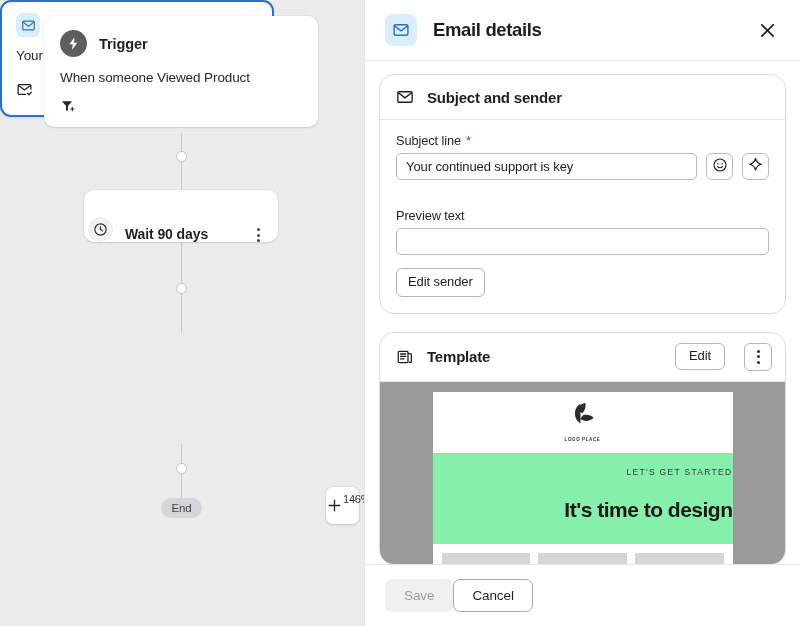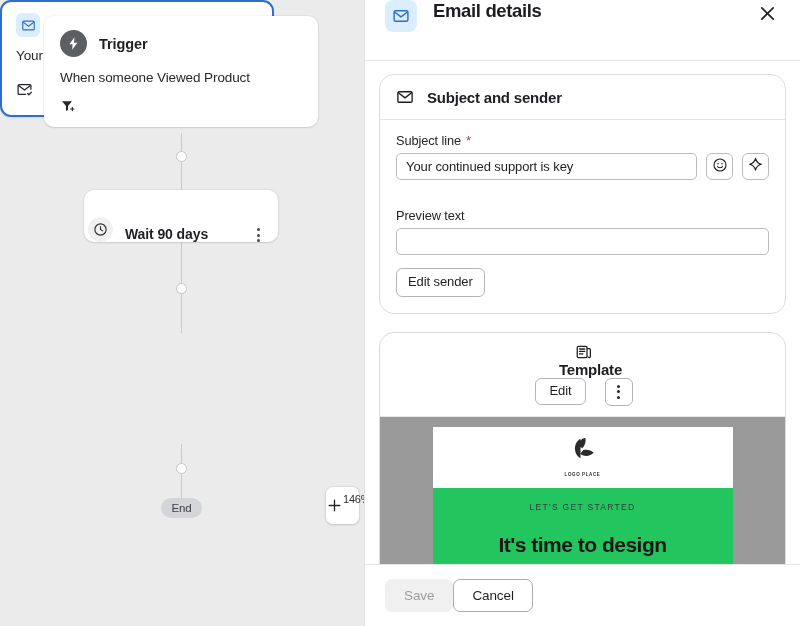--- a/index.html
+++ b/index.html
@@ -124,21 +124,21 @@
   .panel {
     position: relative;
     width: 436px; height: 626px;
     background: #ffffff;
     display: flex; flex-direction: column;
     border-left: 1px solid #e3e3e3;
     flex: 0 0 436px;
   }
   .panel-head {
     height: 61px; flex: 0 0 61px;
-    display: flex; align-items: flex-start;
+    display: flex; align-items: center;
     padding: 0 20px 0 20px;
     border-bottom: 1px solid #e6e6e6;
     background: #fff;
   }
   .ph-ico { width: 32px; height: 32px; border-radius: 8px; background: #daeeff; display:flex; align-items:center; justify-content:center; flex:0 0 32px; }
   .ph-title { margin-left: 16px; font-size: 18.5px; font-weight: bold; color: #1c1d20; letter-spacing: -0.35px; flex: 1; }
   .ph-close { width: 26px; height: 26px; display: flex; align-items:center; justify-content:center; cursor: pointer; }
 
   .panel-body {
     flex: 1 1 auto;
@@ -215,21 +215,21 @@
   .tpl-preview {
     background: #9a9a9a;
     height: 182px;
     padding: 10px 0 0 0;
     display: flex; justify-content: center;
     overflow: hidden;
   }
   .tpl-sheet { width: 300px; background: #ffffff; }
   .tpl-logo-area { background: #fff; height: 61px; display:flex; flex-direction: column; align-items:center; justify-content:center; }
   .tpl-logo-txt { font-size: 4.5px; font-weight: bold; letter-spacing: 0.6px; color: #2a2a2a; margin-top: 2px; }
-  .tpl-hero { background: #22c55e; padding: 14px 0 22px 0; text-align: center; }
+  .tpl-hero { background: #86efac; padding: 14px 0 22px 0; text-align: right; }
   .tpl-kicker { font-size: 8.5px; letter-spacing: 1.3px; color: #39393a; font-weight: normal; }
   .tpl-head { font-size: 21px; font-weight: bold; color: #171717; letter-spacing: -0.5px; margin-top: 21px; }
   .tpl-cols { background: #fff; padding: 9px 9px 0 9px; display: flex; gap: 8px; }
   .tpl-col { flex: 1; height: 16px; background: #d5d5d5; }
 
   .panel-foot {
     flex: 0 0 62px; height: 62px;
     border-top: 1px solid #e6e6e6;
     background: #fff;
     display: flex; align-items: center;
@@ -429,21 +429,21 @@
           </div>
           <input class="txt-input" style="width: 100%; display: block;" type="text" value="">
 
           <div class="edit-sender-wrap">
             <button class="btn">Edit sender</button>
           </div>
         </div>
       </div>
 
       <div class="card">
-        <div class="card-head" style="padding-top:10px;padding-bottom:10px;flex-direction:column;">
+        <div class="card-head" style="padding-top:10px;padding-bottom:10px;">
           <div class="card-head-ico">
             <svg width="18" height="18" viewBox="0 0 24 24" fill="none" stroke="#1d1e21" stroke-width="1.7" stroke-linejoin="round" aria-hidden="true">
               <rect x="3" y="4.5" width="13" height="15" rx="1.4"></rect>
               <path d="M6 8h7M6 11.3h7M6 14.6h4.5" stroke-linecap="round"></path>
               <path d="M16 7.5h3a1.5 1.5 0 0 1 1.5 1.5v9a1.5 1.5 0 0 1-3 0"></path>
             </svg>
           </div>
           <div class="card-head-title">Template</div>
           <div class="tpl-actions">
             <button class="btn tpl-edit">Edit</button>

